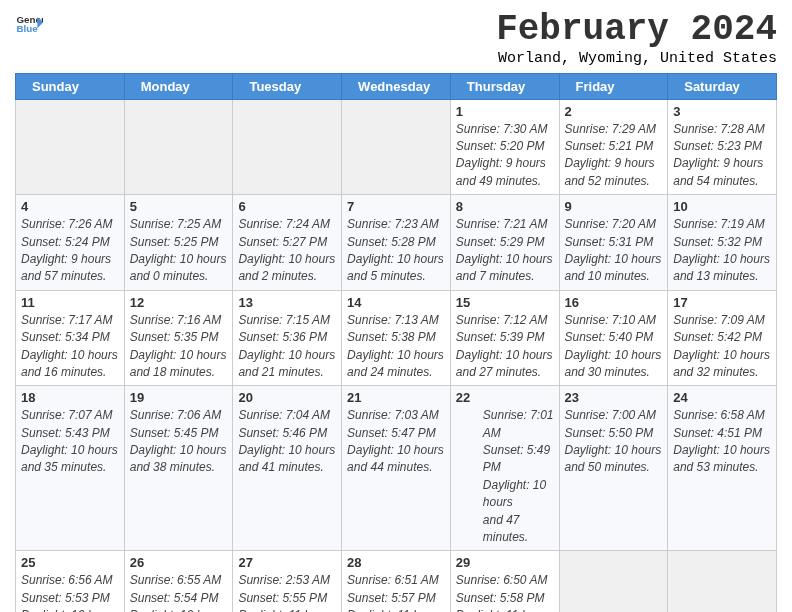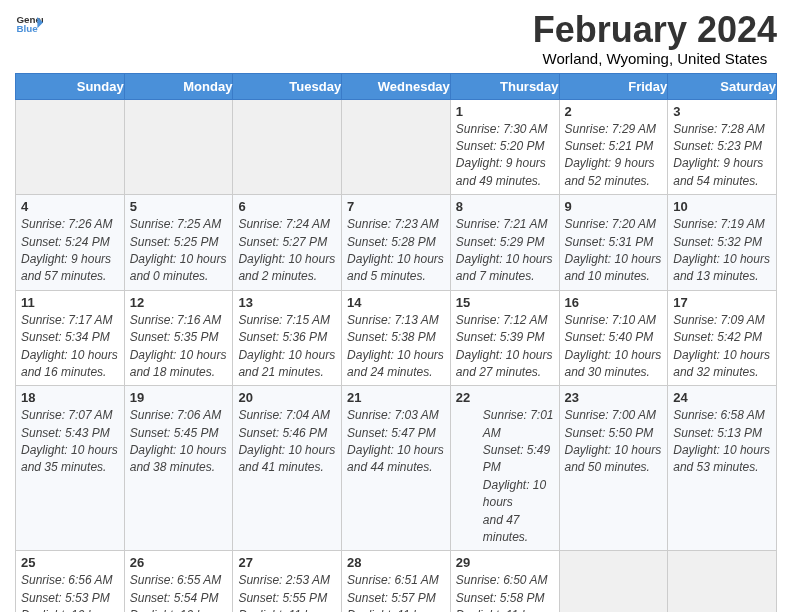--- a/index.html
+++ b/index.html
@@ -19,21 +19,22 @@
     .logo {
       display: flex;
       align-items: center;
       gap: 4px;
     }
     .logo-icon {
       width: 28px;
       height: 28px;
     }
     .title-block {
-      text-align: center;
+      text-align: right;
+      font-family: Liberation Mono, monospace;
     }
     .main-title {
       font-size: 36px;
       font-weight: bold;
       color: #333;
       line-height: 1.1;
     }
     .subtitle {
       font-size: 15px;
       color: #000000;
@@ -41,22 +42,22 @@
     .calendar {
       width: 100%;
       border-collapse: collapse;
       table-layout: fixed;
     }
     .calendar thead tr th {
       background: #4a90d9;
       color: #fff;
       font-size: 13px;
       font-weight: bold;
-      padding: 5px 0;
-      text-align: right;
+      padding: 5px 16px;
+      text-align: left;
       border: 1px solid #3a7bc8;
     }
     .calendar tbody tr td {
       border: 1px solid #ccc;
       vertical-align: top;
       padding: 4px 5px;
       font-size: 10.5px;
       color: #333;
       height: 88px;
       background: #fff;
@@ -279,21 +280,21 @@
         <td>
           <span class="day-num">23</span>
           <div class="day-info" style="white-space: pre-line;">Sunrise: 7:00 AM
 Sunset: 5:50 PM
 Daylight: 10 hours
 and 50 minutes.</div>
         </td>
         <td>
           <span class="day-num">24</span>
           <div class="day-info" style="white-space: pre-line;">Sunrise: 6:58 AM
-Sunset: 5:13 PM
+Sunset: 4:51 PM
 Daylight: 10 hours
 and 53 minutes.</div>
         </td>
       </tr>
       <tr>
         <td>
           <span class="day-num">25</span>
           <div class="day-info" style="white-space: pre-line;">Sunrise: 6:56 AM
 Sunset: 5:53 PM
 Daylight: 10 hours

